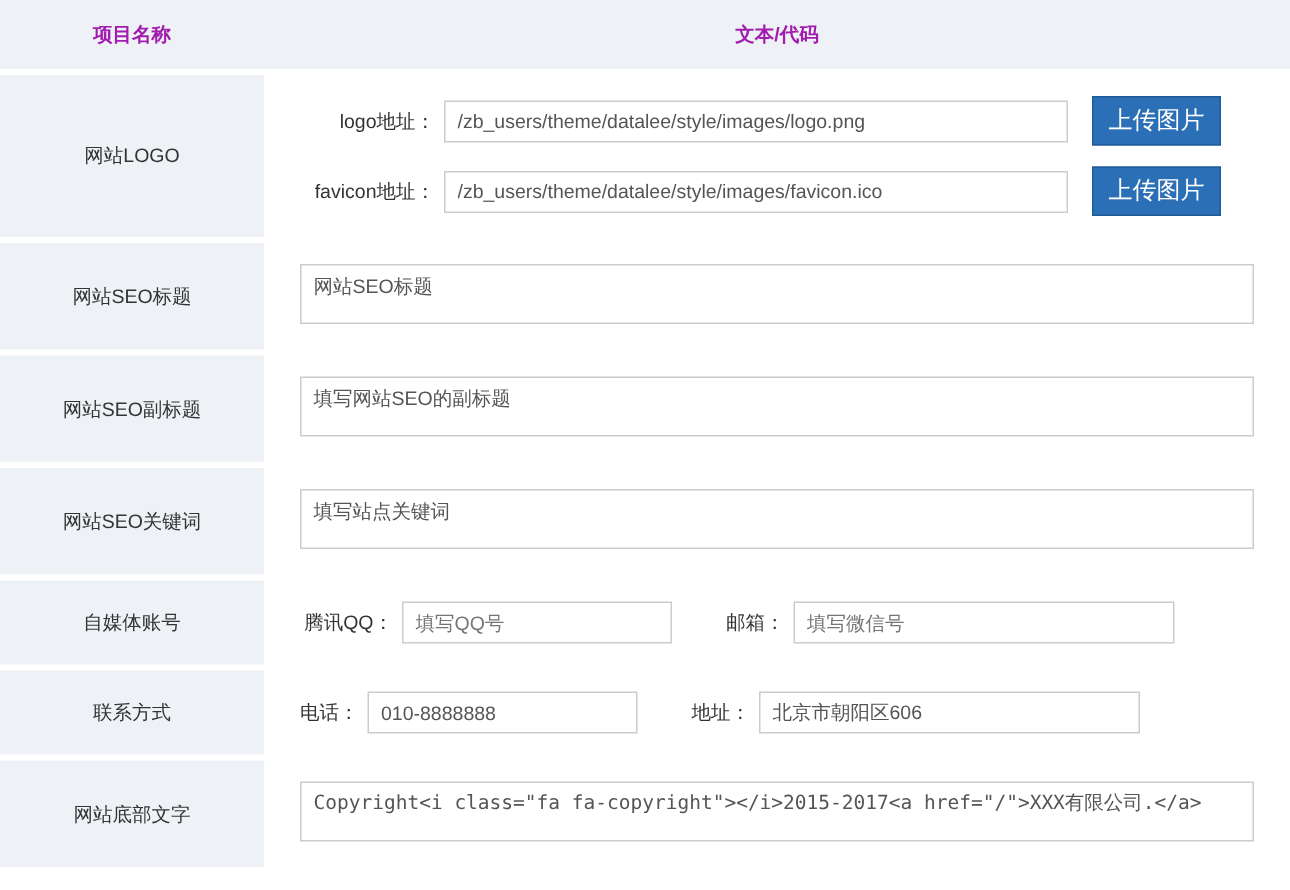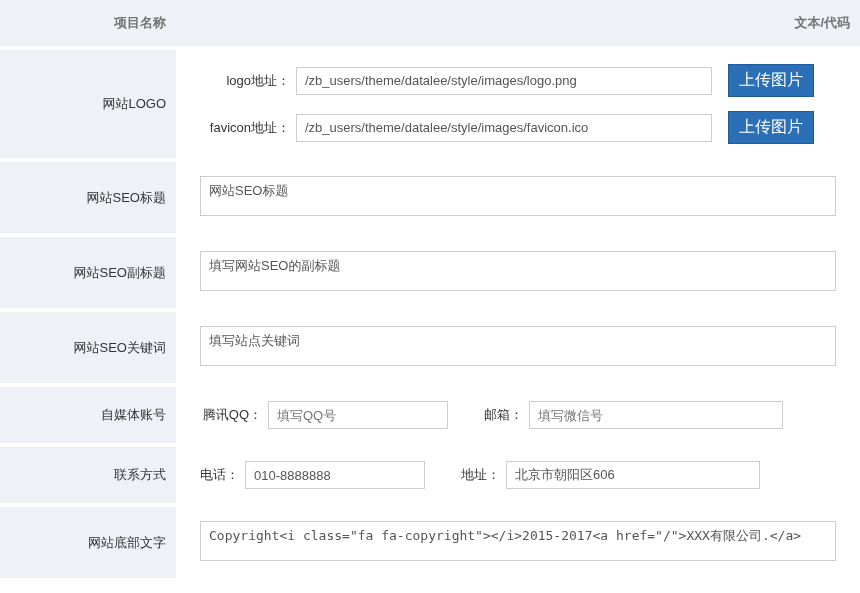--- a/index.html
+++ b/index.html
@@ -10,30 +10,30 @@
       background: #fff;
     }
     table {
       width: 860px;
       border-collapse: collapse;
     }
     th {
       background: #eef2f6;
       font-weight: bold;
       padding: 14px 10px;
-      text-align: right;
+      text-align: center;
       border-bottom: 4px solid #fff;
-      color: #737373;
+      color: #a21caf;
     }
     th.name-col {
       width: 185px;
     }
     td.label-cell {
       background: #eef2f6;
-      text-align: right;
+      text-align: center;
       vertical-align: middle;
       width: 185px;
       border-bottom: 4px solid #fff;
       color: #333;
       padding: 8px 10px;
     }
     td.content-cell {
       background: #fff;
       padding: 14px 24px;
       vertical-align: middle;

